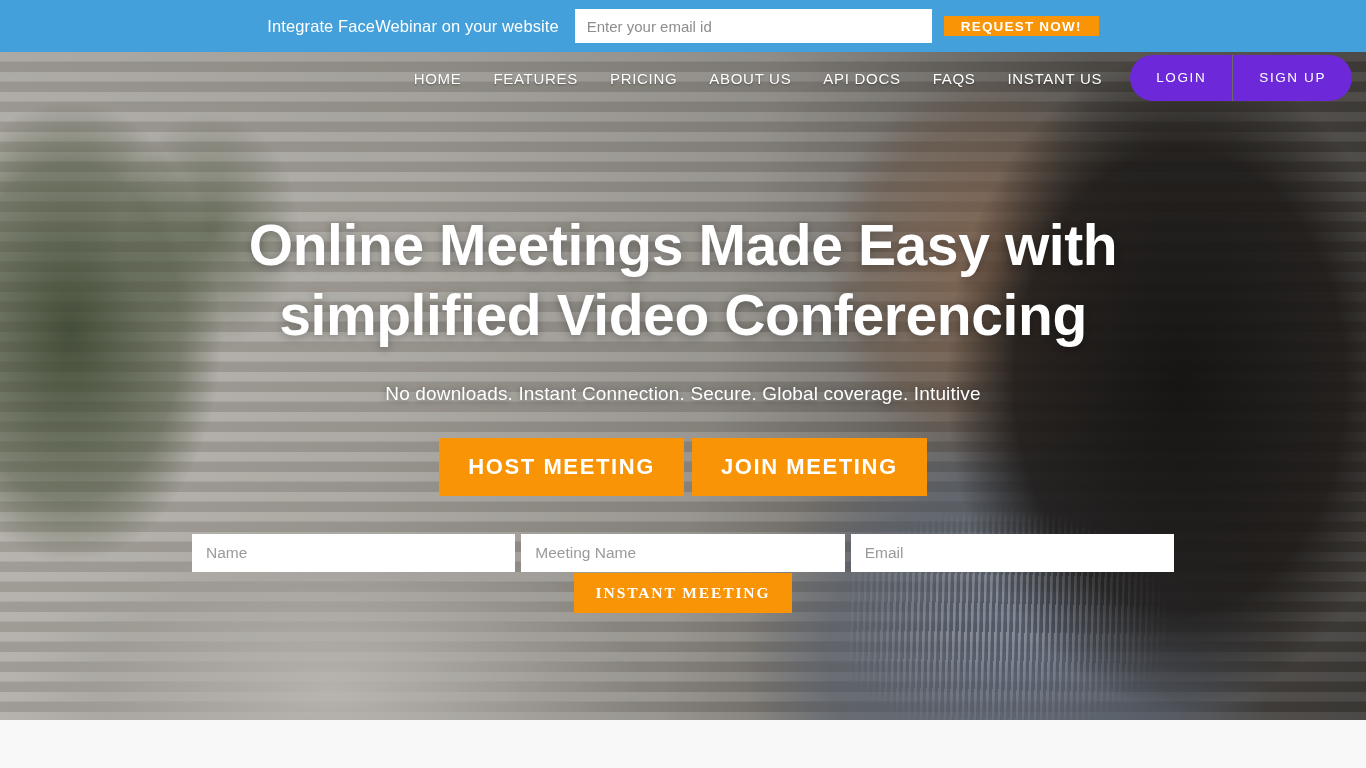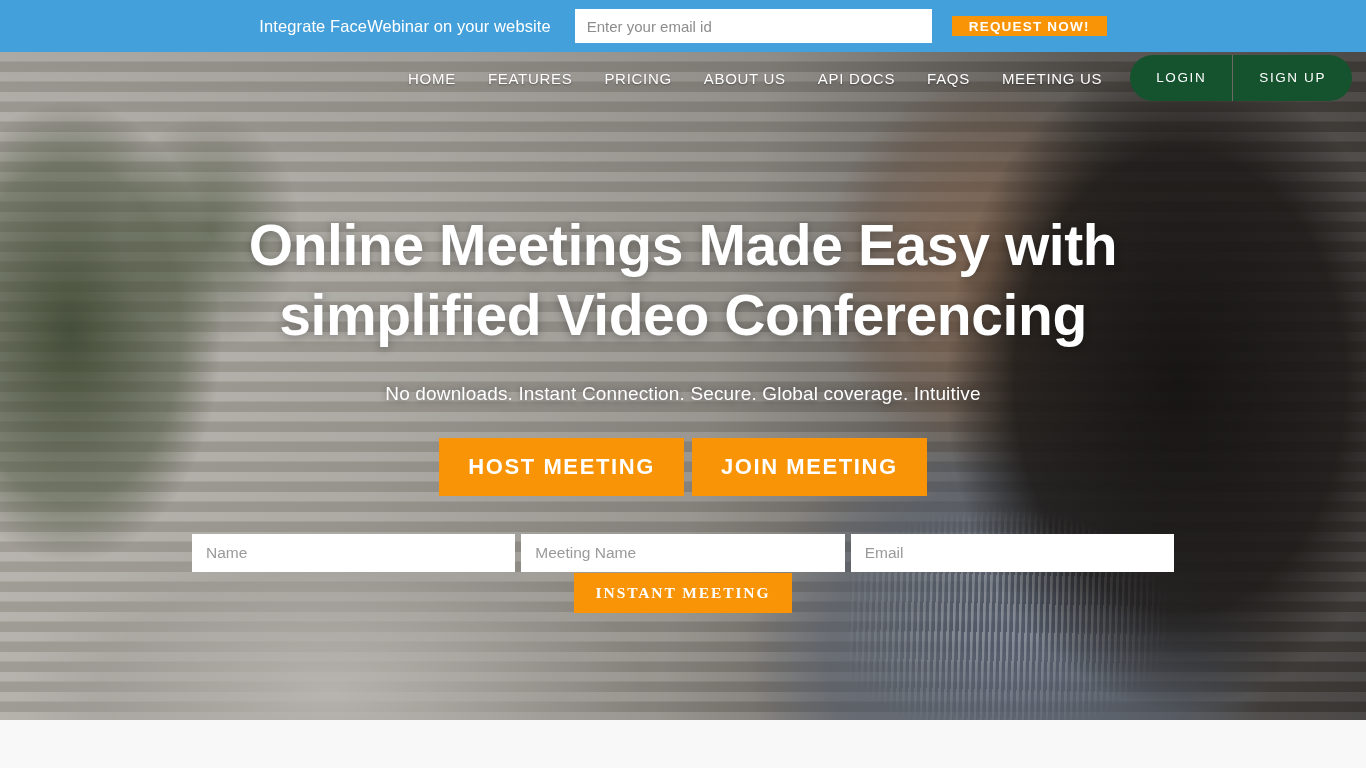--- a/index.html
+++ b/index.html
@@ -14,21 +14,21 @@
 
   
   .promo-bar {
     position: relative;
     width: 1366px;
     height: 52px;
     background: #43a0db;
     display: flex;
     align-items: center;
     justify-content: center;
-    gap: 8px;
+    gap: 0;
     z-index: 40;
   }
   .promo-text {
     color: #ffffff;
     font-size: 16.5px;
     letter-spacing: 0.1px;
     margin-right: 16px;
     white-space: nowrap;
   }
   .promo-email-input {
@@ -142,21 +142,21 @@
     text-decoration: none;
     padding: 0 16px;
     white-space: nowrap;
     text-shadow: 0 1px 2px rgba(0,0,0,0.35);
     cursor: pointer;
   }
   .auth-pill {
     display: flex;
     align-items: center;
     height: 46px;
-    background: #14532d;
+    background: #6d28d9;
     border-radius: 23px;
     margin-left: 12px;
     overflow: hidden;
   }
   .auth-item {
     color: #ffffff;
     font-size: 13.5px;
     letter-spacing: 1.6px;
     padding: 0 26px;
     line-height: 46px;
@@ -279,21 +279,21 @@
   <div class="hero-overlay"></div>
 
   <nav class="nav">
     <div class="nav-links">
       <a class="nav-link">HOME</a>
       <a class="nav-link">FEATURES</a>
       <a class="nav-link">PRICING</a>
       <a class="nav-link">ABOUT US</a>
       <a class="nav-link">API DOCS</a>
       <a class="nav-link">FAQS</a>
-      <a class="nav-link">MEETING US</a>
+      <a class="nav-link">INSTANT US</a>
     </div>
 
     <div class="auth-pill">
       <span class="auth-item">LOGIN</span>
       <span class="auth-divider"></span>
       <span class="auth-item">SIGN UP</span>
     </div>
   </nav>
 
   <div class="hero-content">

